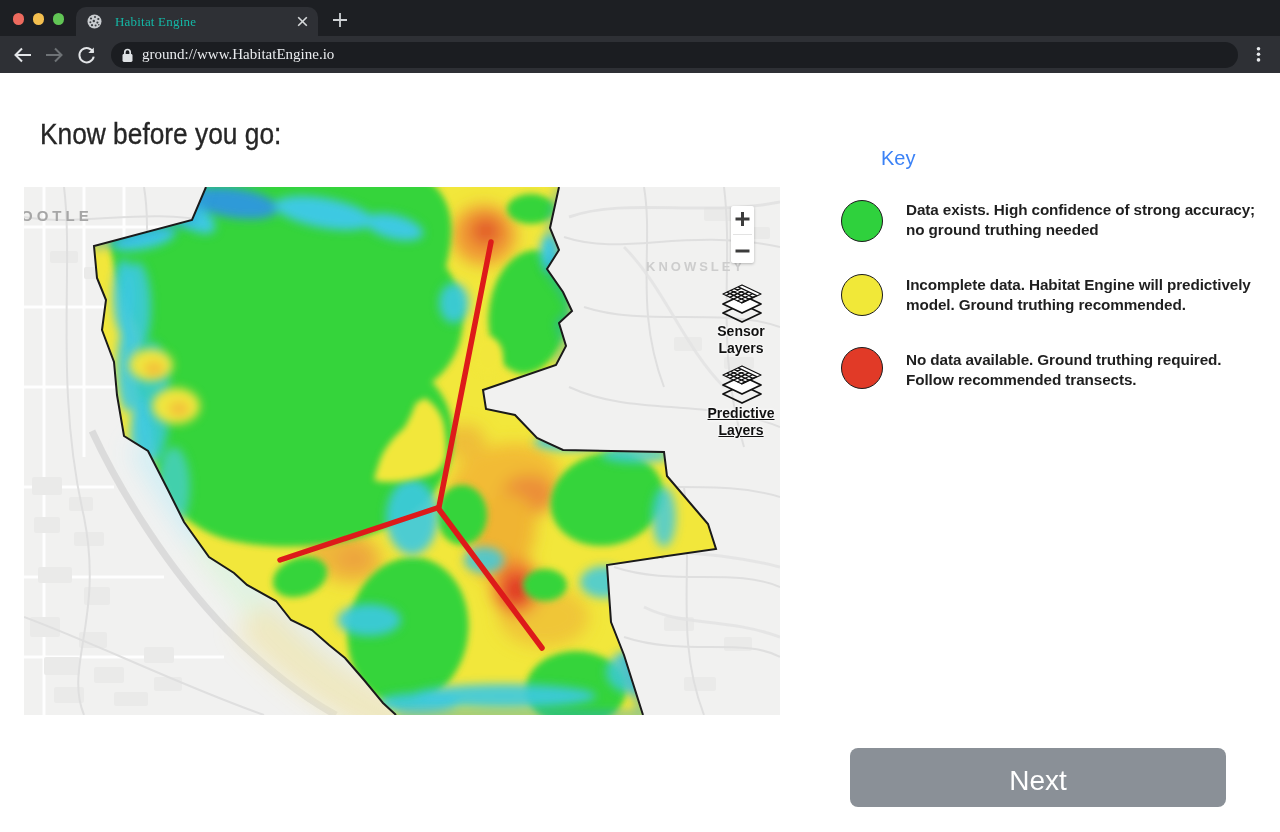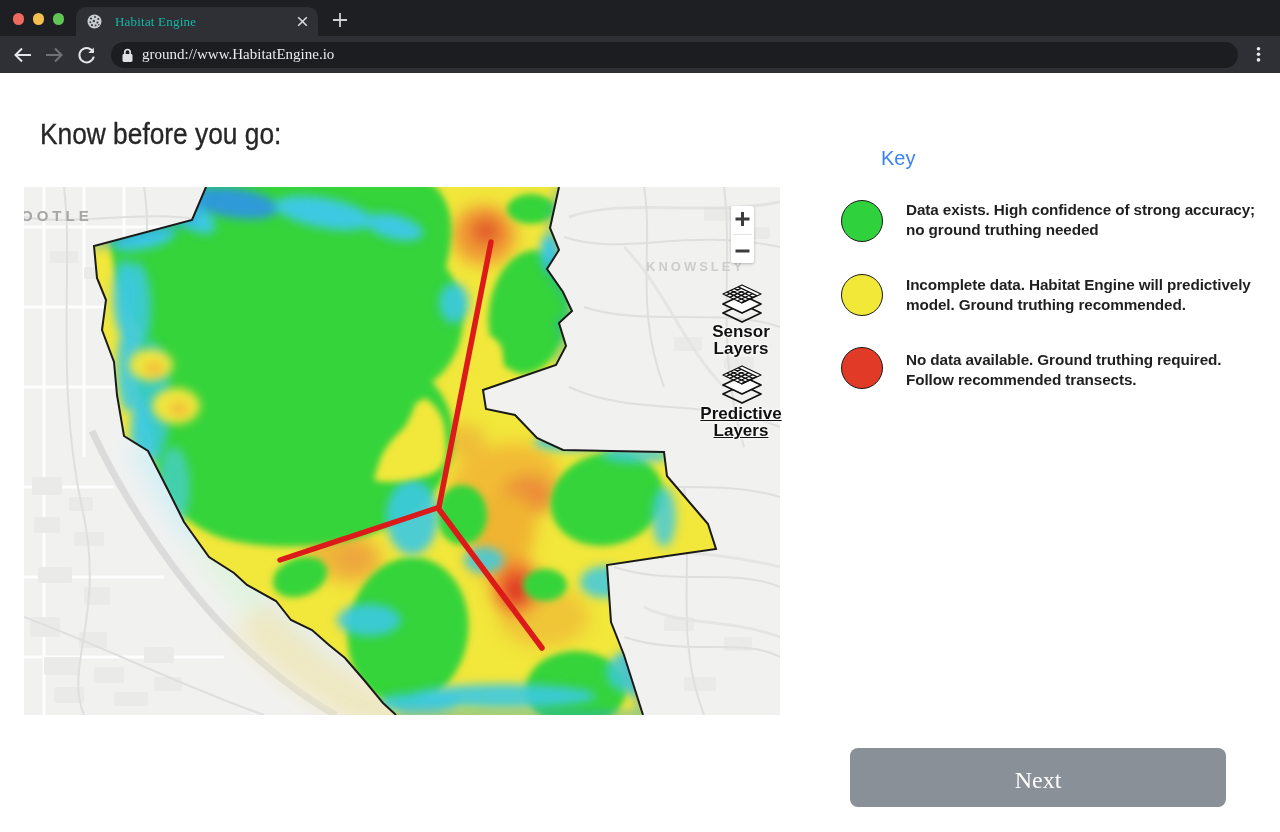--- a/index.html
+++ b/index.html
@@ -27,26 +27,26 @@
   #map { position:absolute; left:24px; top:187px; width:756px; height:528px; }
 
   #keyttl { position:absolute; left:841px; top:147px; font-size:20px; color:#3b82f6;margin-left:40px; }
   .legrow { position:absolute; left:906px; width:380px; font-size:15.5px; font-weight:700;
             color:#1f1f1f; line-height:20px; letter-spacing:-0.1px;
             transform:scaleX(0.985); transform-origin:left top; white-space:nowrap; }
   .legdot { position:absolute; left:841px; width:42px; height:42px; border-radius:50%;
             border:1.4px solid #1c1c1c; }
 
   #next { position:absolute; left:850px; top:748px; width:376px; height:59px; background:#8a9097;
-          border-radius:8px; color:#fff; font-size:24px; text-align:center; line-height:65px;font-family:Liberation Serif, serif; }
+          border-radius:8px; color:#fff; font-size:28px; text-align:center; line-height:65px; }
 
   
   #zoombox { position:absolute; left:707px; top:19px; width:23px; height:57px; background:#fff;
              border-radius:2px; box-shadow:0 1px 3px rgba(0,0,0,.25); }
-  .maplbl { position:absolute; width:160px; text-align:center; font-size:17px; font-weight:700;
+  .maplbl { position:absolute; width:160px; text-align:center; font-size:14px; font-weight:700;
             color:#111; line-height:17px; text-shadow:0 0 3px #fff,0 0 3px #fff; }
 </style>
 </head>
 <body>
 
 <div id="tabstrip">
   <span class="tl" style="left:12.7px; background:#ed6a5e;"></span>
   <span class="tl" style="left:32.7px; background:#f4bf4f;"></span>
   <span class="tl" style="left:52.7px; background:#61c555;"></span>
   <div id="tab">

